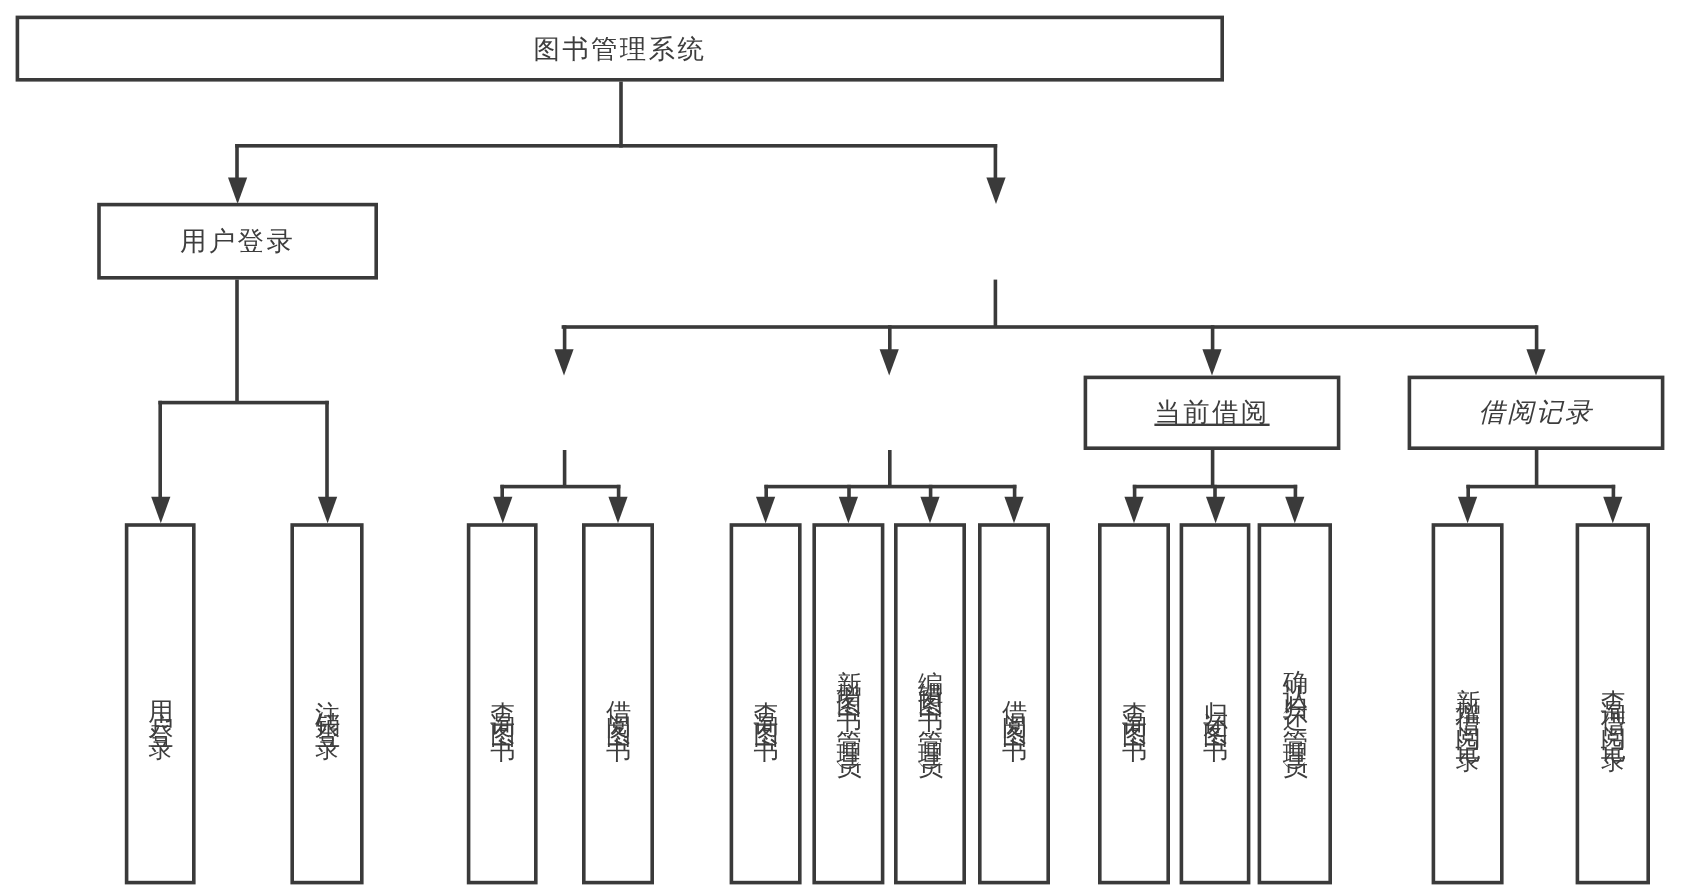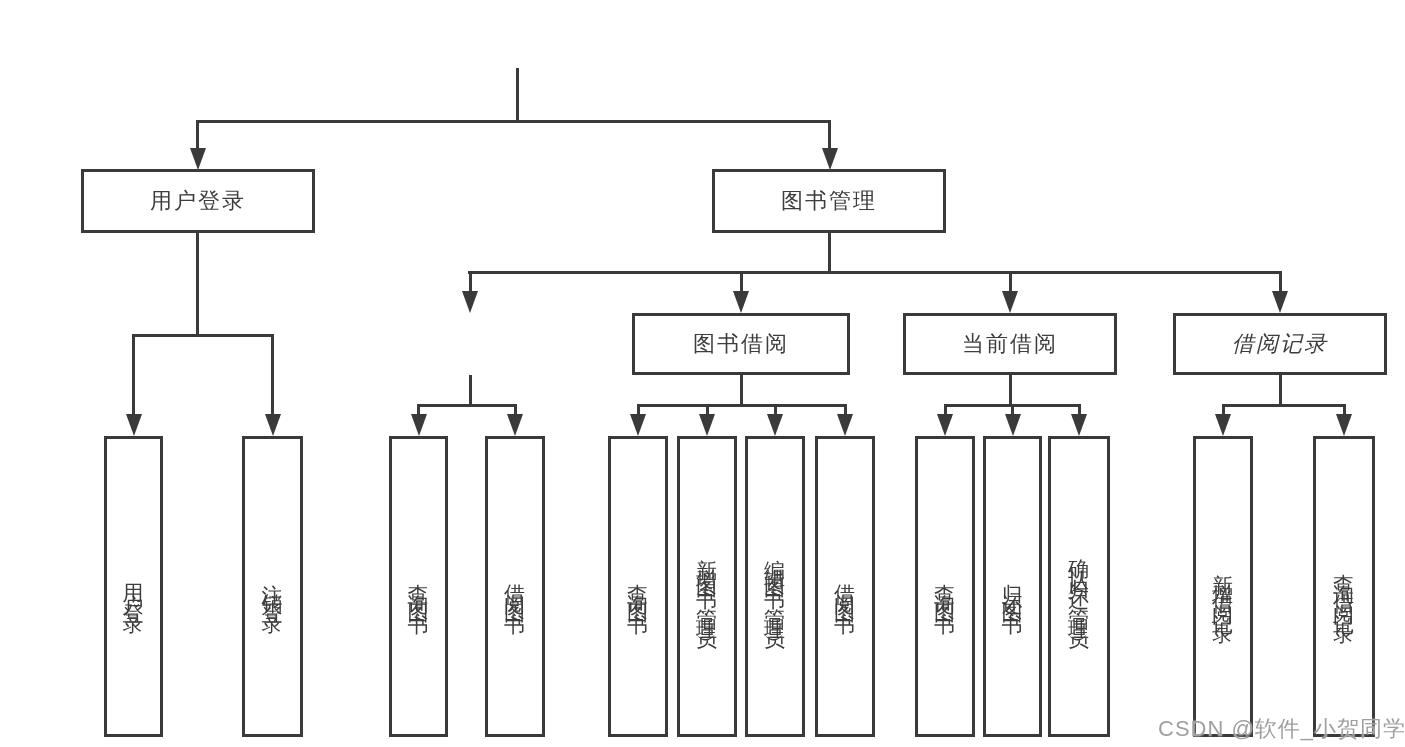--- a/index.html
+++ b/index.html
@@ -56,57 +56,54 @@
     white-space: nowrap;
     text-shadow: 0 0 2px #ffffff;
     z-index: 6;
   }
 </style>
 </head>
 <body>
 
 <div class="canvas">
 
+  <div class="node h" style="left:13px; top:13px; width:1007px; height:55px;">
+    <span>图书管理系统</span>
+  </div>
 
   <div class="ln" style="left:516px; top:68px; width:3px; height:55px;"></div>
   <div class="ln" style="left:196px; top:120px; width:635px; height:3px;"></div>
   <div class="ln" style="left:196px; top:120px; width:3px; height:32px;"></div>
   <div class="ln" style="left:828px; top:120px; width:3px; height:32px;"></div>
   <div class="tri" style="left:190px; top:148px;"></div>
   <div class="tri" style="left:822px; top:148px;"></div>
 
   <div class="node h" style="left:81px; top:169px; width:234px; height:64px;">
     <span>用户登录</span>
-  </div>
-  <div class="node h" style="left:712px; top:169px; width:234px; height:64px;">
-    <span>图书管理</span>
   </div>
 
   <div class="ln" style="left:196px; top:233px; width:3px; height:103px;"></div>
   <div class="ln" style="left:132px; top:334px; width:142px; height:3px;"></div>
   <div class="ln" style="left:132px; top:334px; width:3px; height:84px;"></div>
   <div class="ln" style="left:271px; top:334px; width:3px; height:84px;"></div>
   <div class="tri" style="left:126px; top:414px;"></div>
   <div class="tri" style="left:265px; top:414px;"></div>
 
   <div class="ln" style="left:828px; top:233px; width:3px; height:40px;"></div>
   <div class="ln" style="left:468px; top:271px; width:813px; height:3px;"></div>
   <div class="ln" style="left:469px; top:271px; width:3px; height:24px;"></div>
   <div class="ln" style="left:740px; top:271px; width:3px; height:24px;"></div>
   <div class="ln" style="left:1009px; top:271px; width:3px; height:24px;"></div>
   <div class="ln" style="left:1279px; top:271px; width:3px; height:24px;"></div>
   <div class="tri" style="left:462px; top:291px;"></div>
   <div class="tri" style="left:733px; top:291px;"></div>
   <div class="tri" style="left:1002px; top:291px;"></div>
   <div class="tri" style="left:1272px; top:291px;"></div>
 
-  <div class="node h" style="left:632px; top:313px; width:218px; height:62px;">
-    <span>图书借阅</span>
-  </div>
-  <div class="node h" style="left:903px; top:313px; width:214px; height:62px;">
+  <div class="node h" style="left:903px; top:313px; width:214px; height:62px;text-decoration:underline;">
     <span>当前借阅</span>
   </div>
   <div class="node h" style="left:1173px; top:313px; width:214px; height:62px;font-style:italic;">
     <span>借阅记录</span>
   </div>
 
   <div class="ln" style="left:469px; top:375px; width:3px; height:31px;"></div>
   <div class="ln" style="left:417px; top:404px; width:100px; height:3px;"></div>
   <div class="ln" style="left:417px; top:404px; width:3px; height:14px;"></div>
   <div class="ln" style="left:514px; top:404px; width:3px; height:14px;"></div>
@@ -177,15 +174,14 @@
     <span>确认归还（管理员）</span>
   </div>
 
   <div class="node v" style="left:1193px; top:436px; width:60px; height:301px;">
     <span>新增借阅记录</span>
   </div>
   <div class="node v" style="left:1313px; top:436px; width:62px; height:301px;">
     <span>查询借阅记录</span>
   </div>
 
-  <div class="watermark">CSDN @软件_小贺同学</div>
 
 </div>
 
 </body></html>

